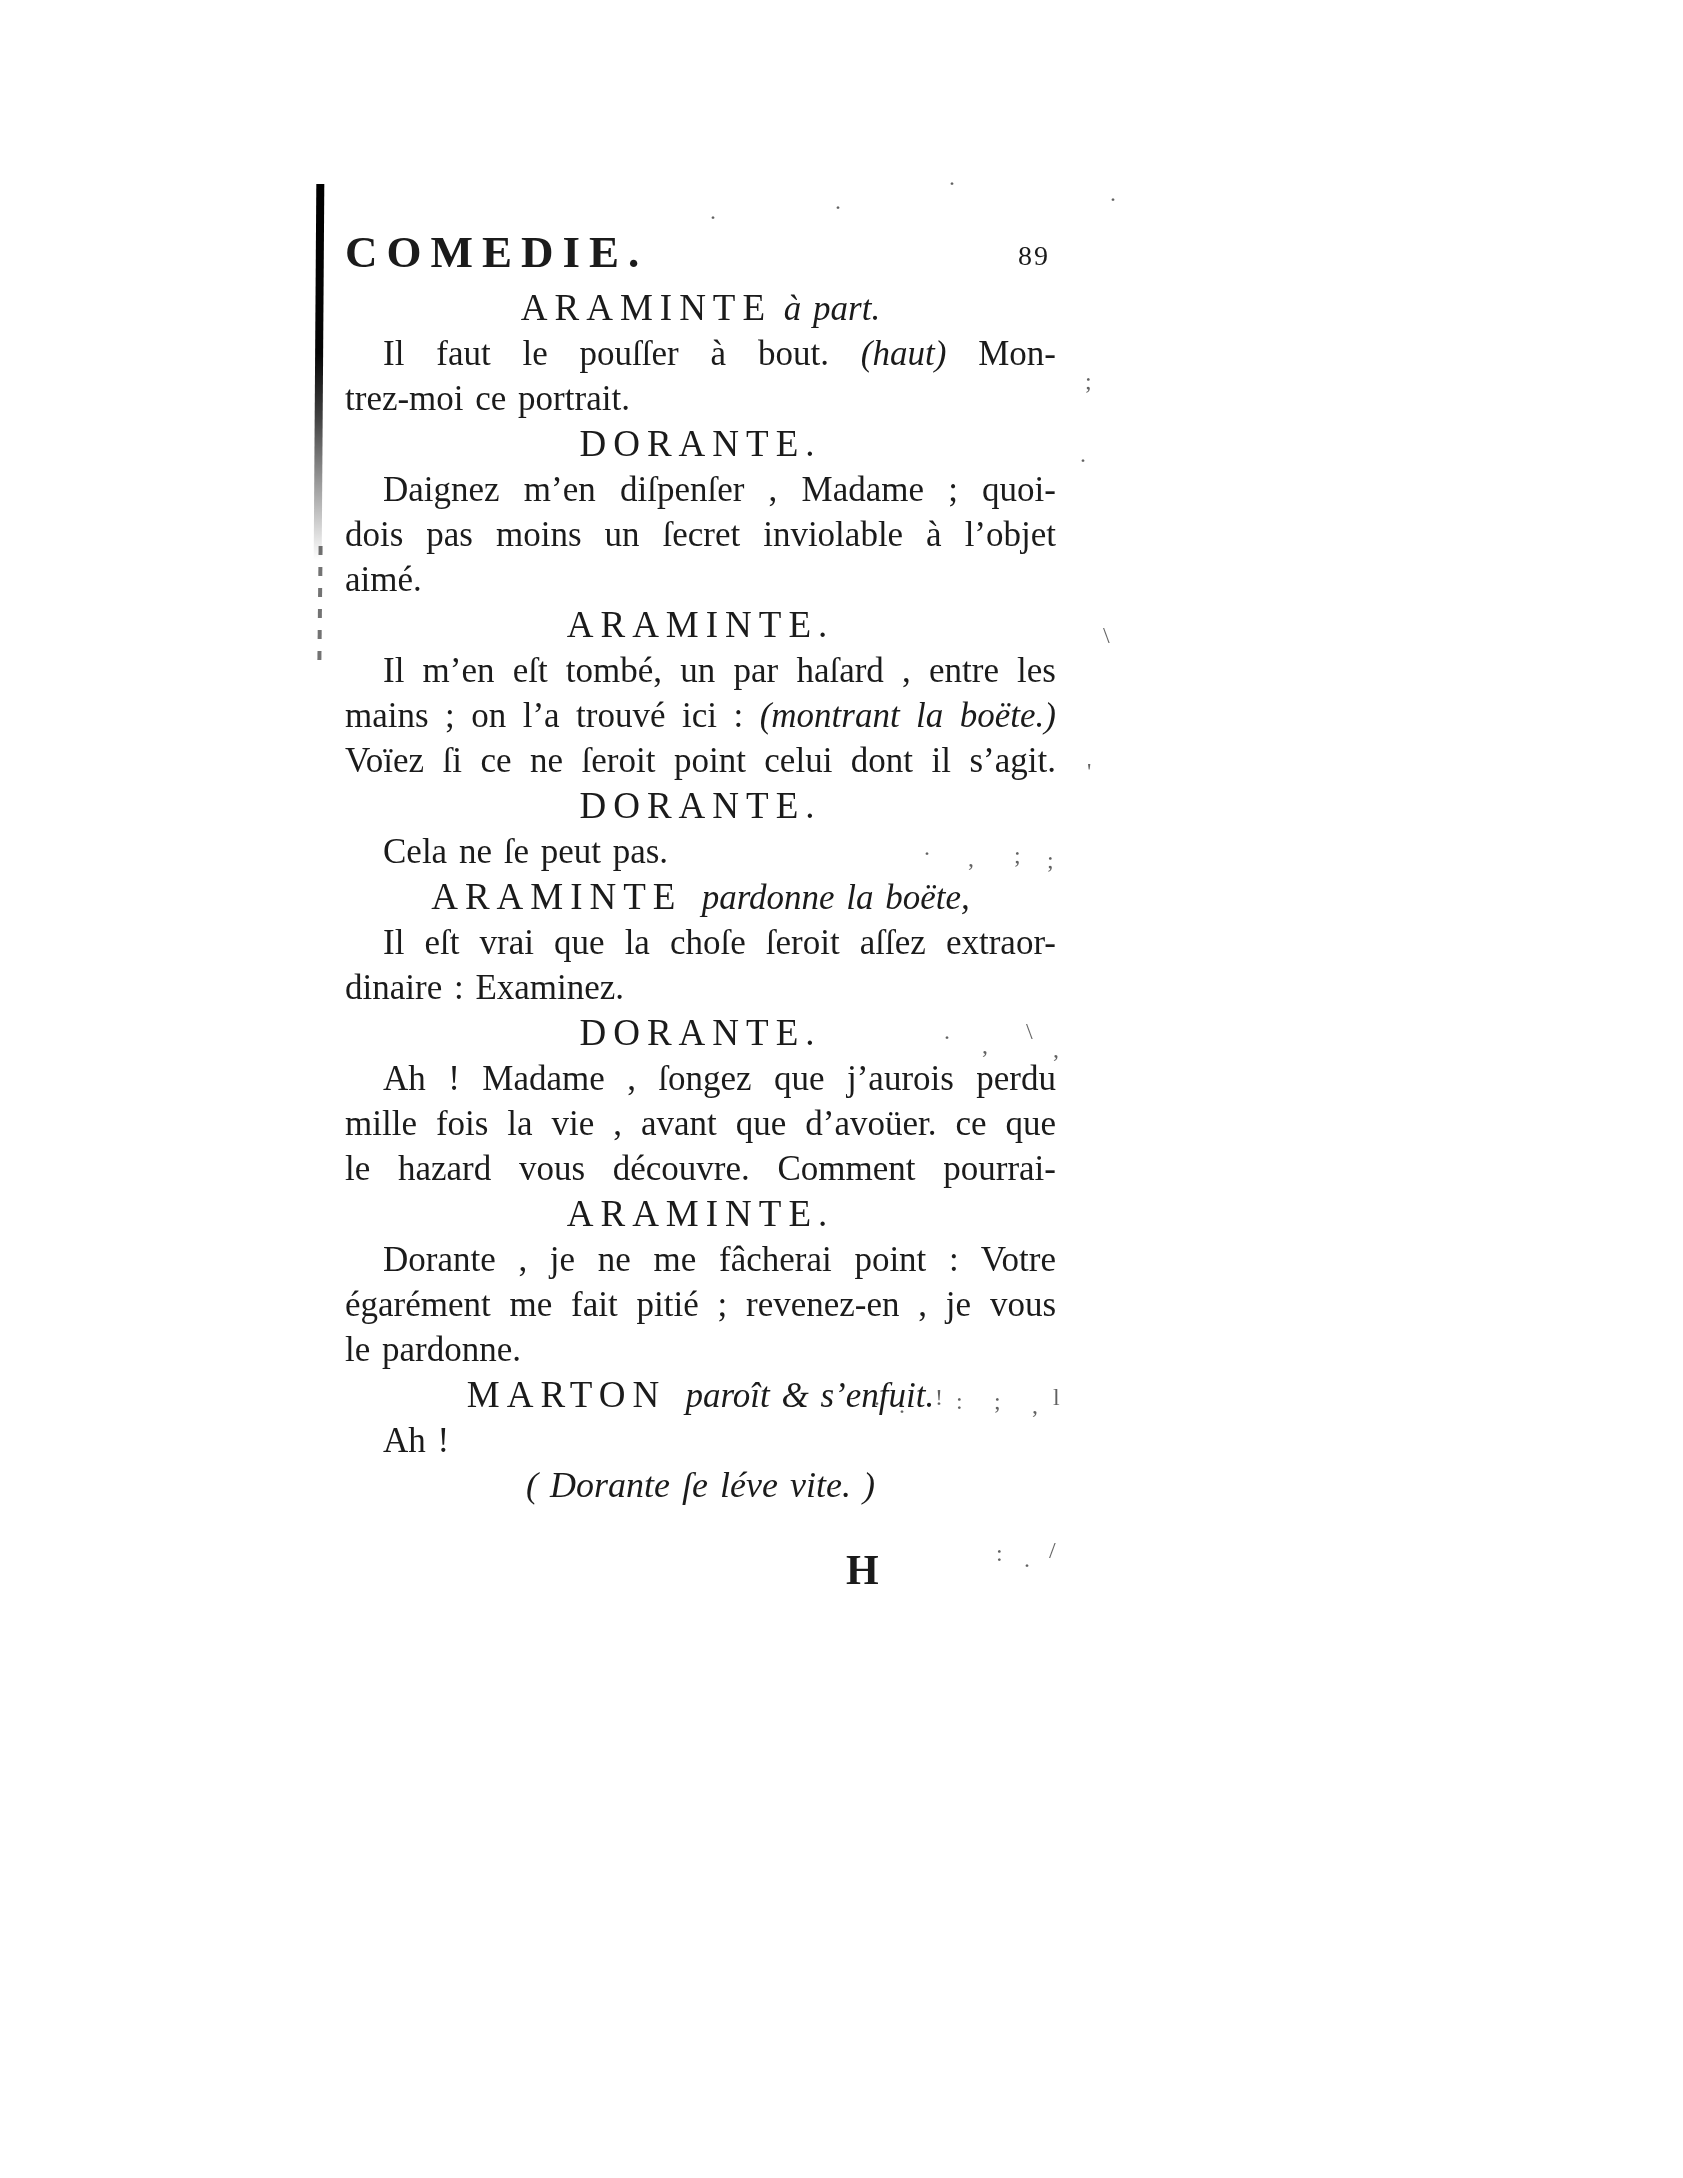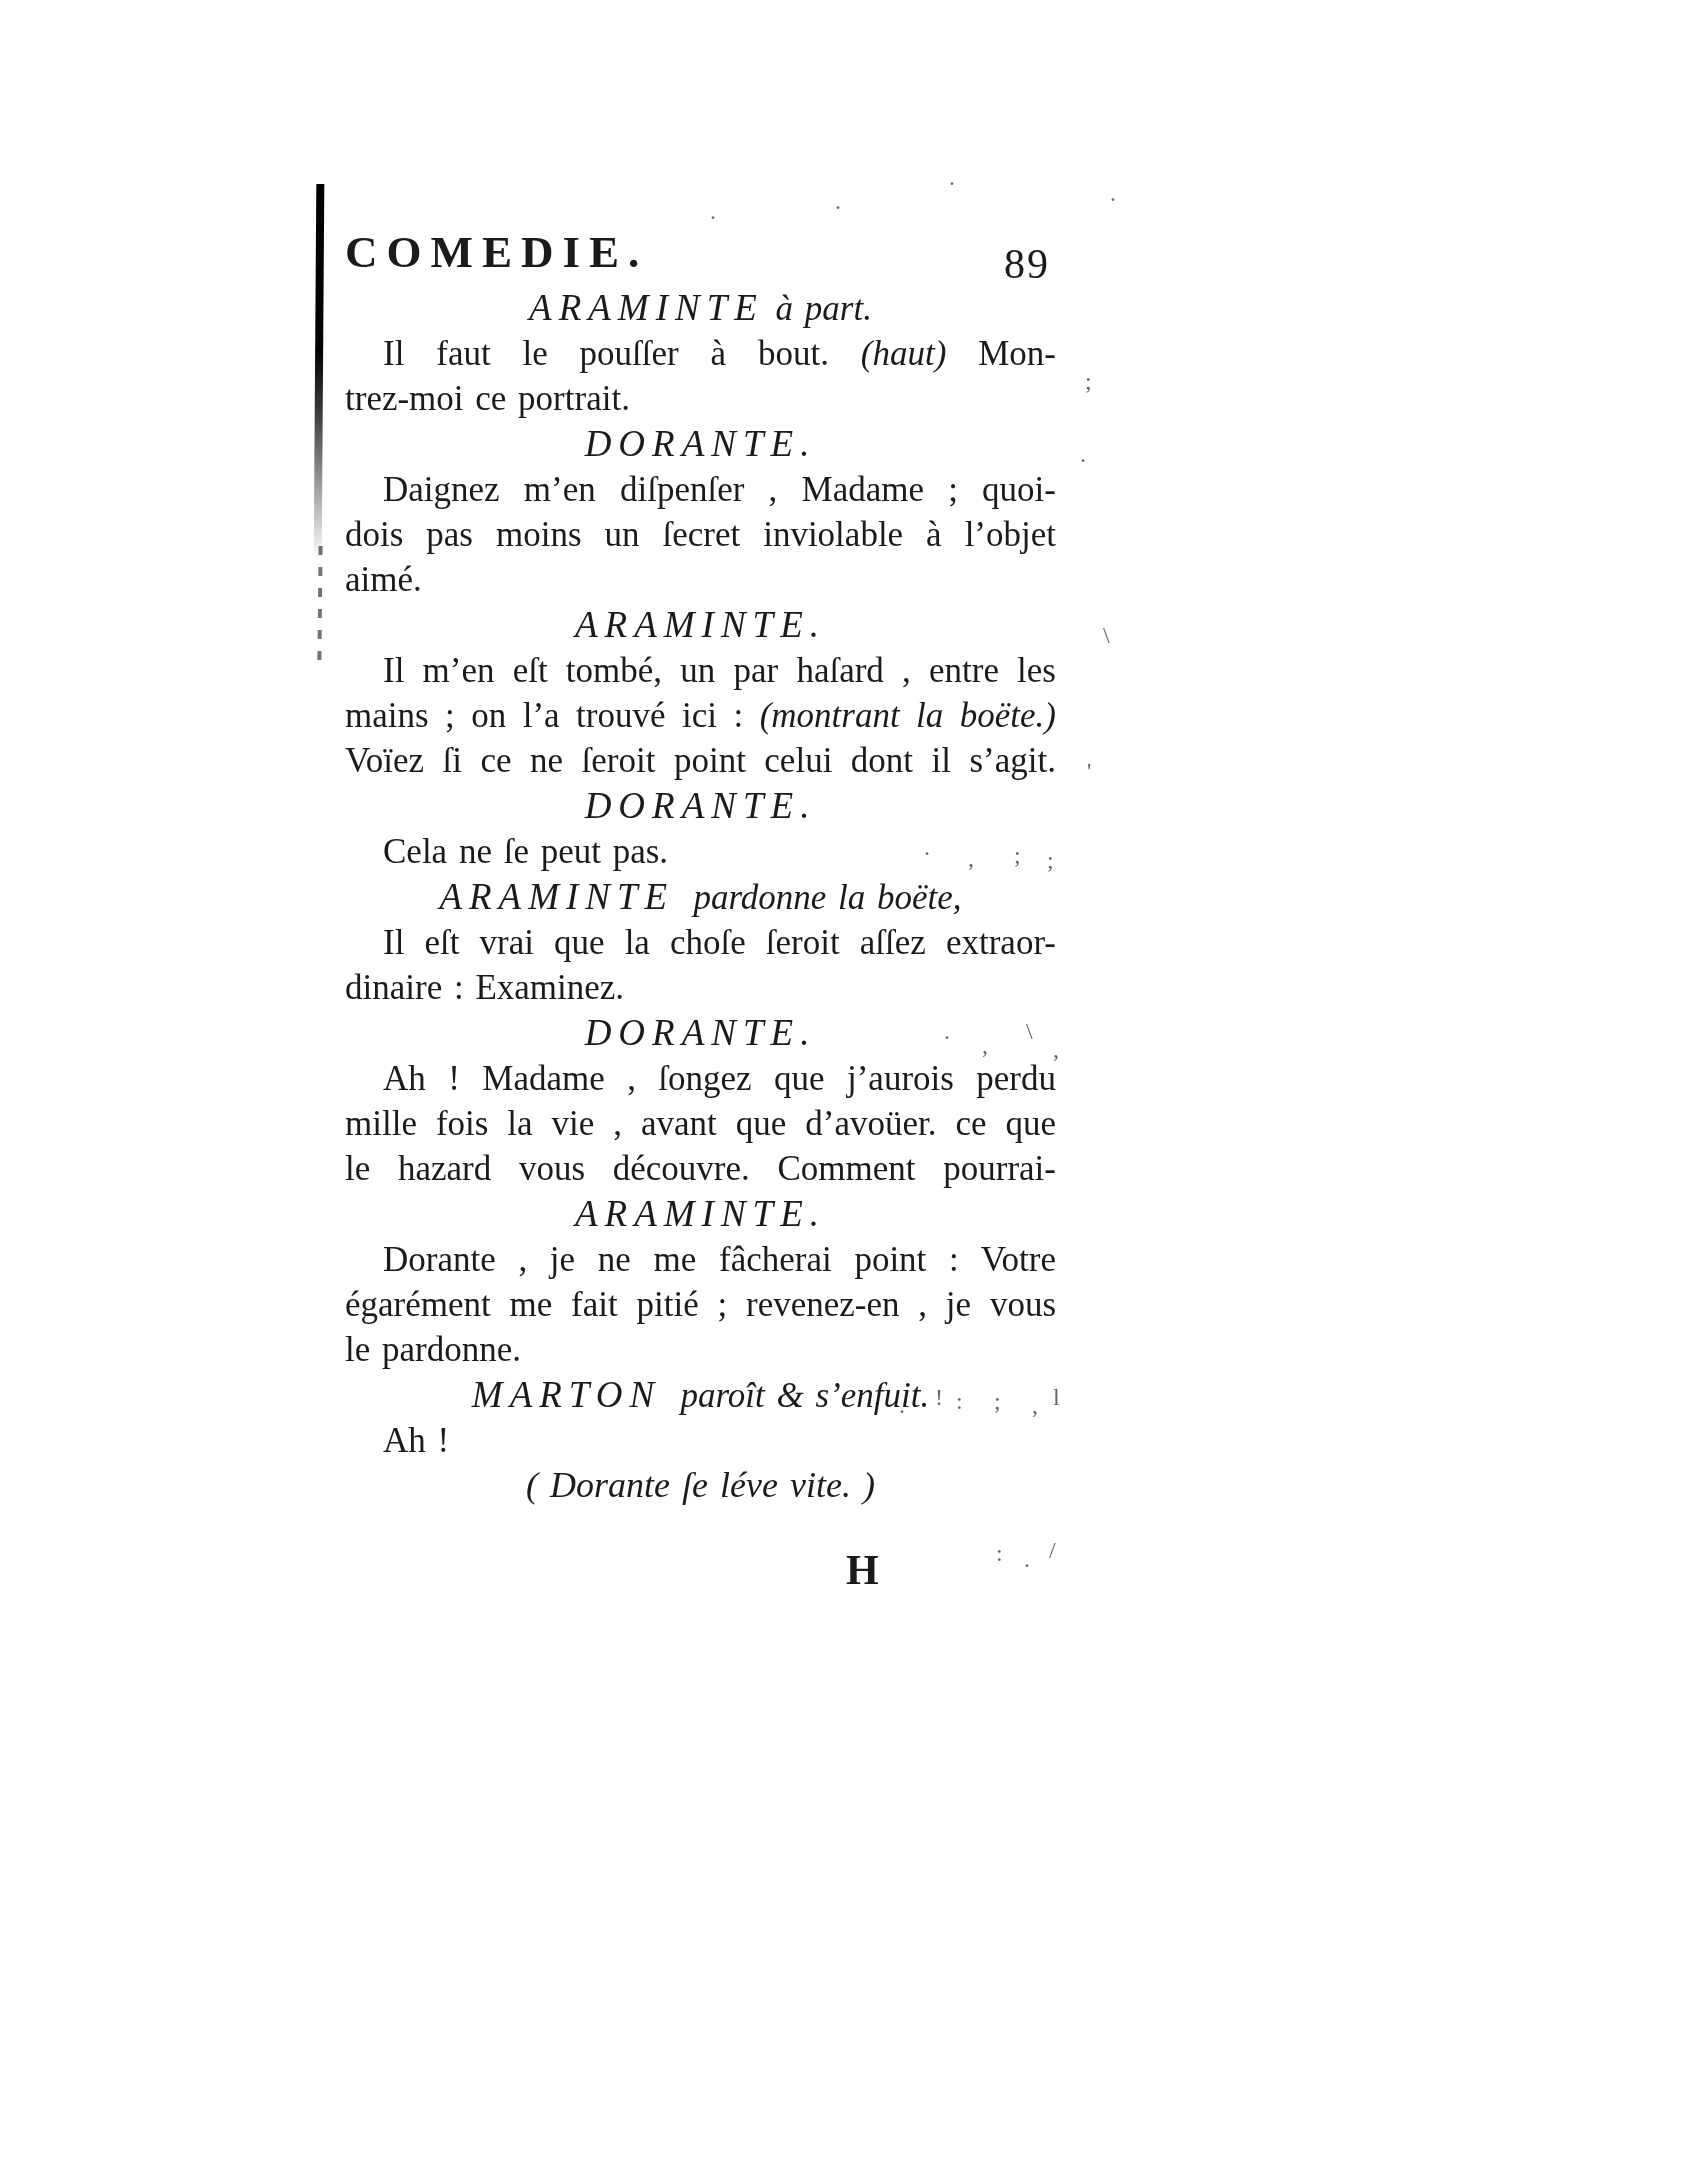--- a/index.html
+++ b/index.html
@@ -25,32 +25,32 @@
   .running-head{
     position:absolute;left:345px;top:226px;width:711px;height:59px;
     text-align:left;
   }
   .running-head .title{
     display:inline-block;
     font-size:45px;letter-spacing:9px;font-weight:600;
   }
   .running-head .pagenum{
     position:absolute;right:6px;top:14px;
-    font-size:42px;letter-spacing:2px;margin-left:18px;
+    font-size:28px;letter-spacing:2px;margin-left:18px;
   }
   .text-block{
     position:absolute;left:345px;top:285px;width:711px;
   }
   .line{
     font-size:35px;line-height:45px;min-height:45px;word-spacing:3px;
   }
   .line.center{text-align:center;}
   .line.justify{text-align:justify;text-align-last:justify;-moz-text-align-last:justify;}
   .line.indent{text-indent:38px;}
-  .seg-caps{font-size:37px;letter-spacing:7px;font-style:italic;}
+  .seg-caps{font-size:37px;letter-spacing:7px;}
   .seg-italic{font-style:italic;}
   .line.stage{font-size:36px;}
   .catchword{
     margin-top:38px;padding-left:501px;
     font-size:42px;font-weight:600;letter-spacing:1px;
   }
   .speck{
     position:absolute;font-size:24px;color:rgba(0,0,0,.62);
     font-family:"Liberation Serif","DejaVu Serif",serif;
     pointer-events:none;

